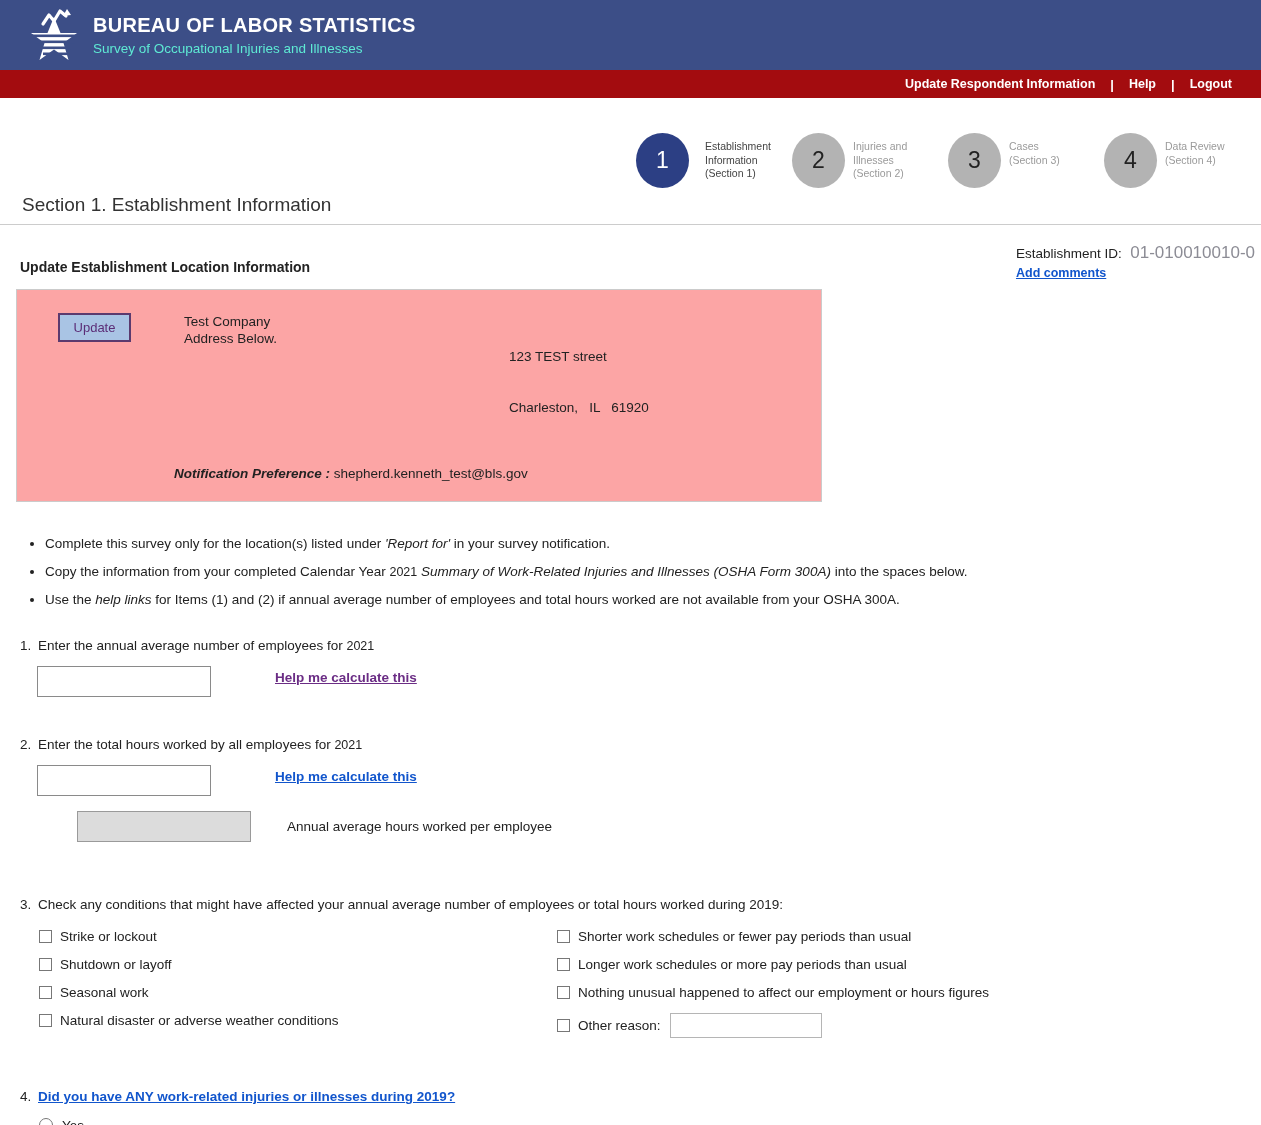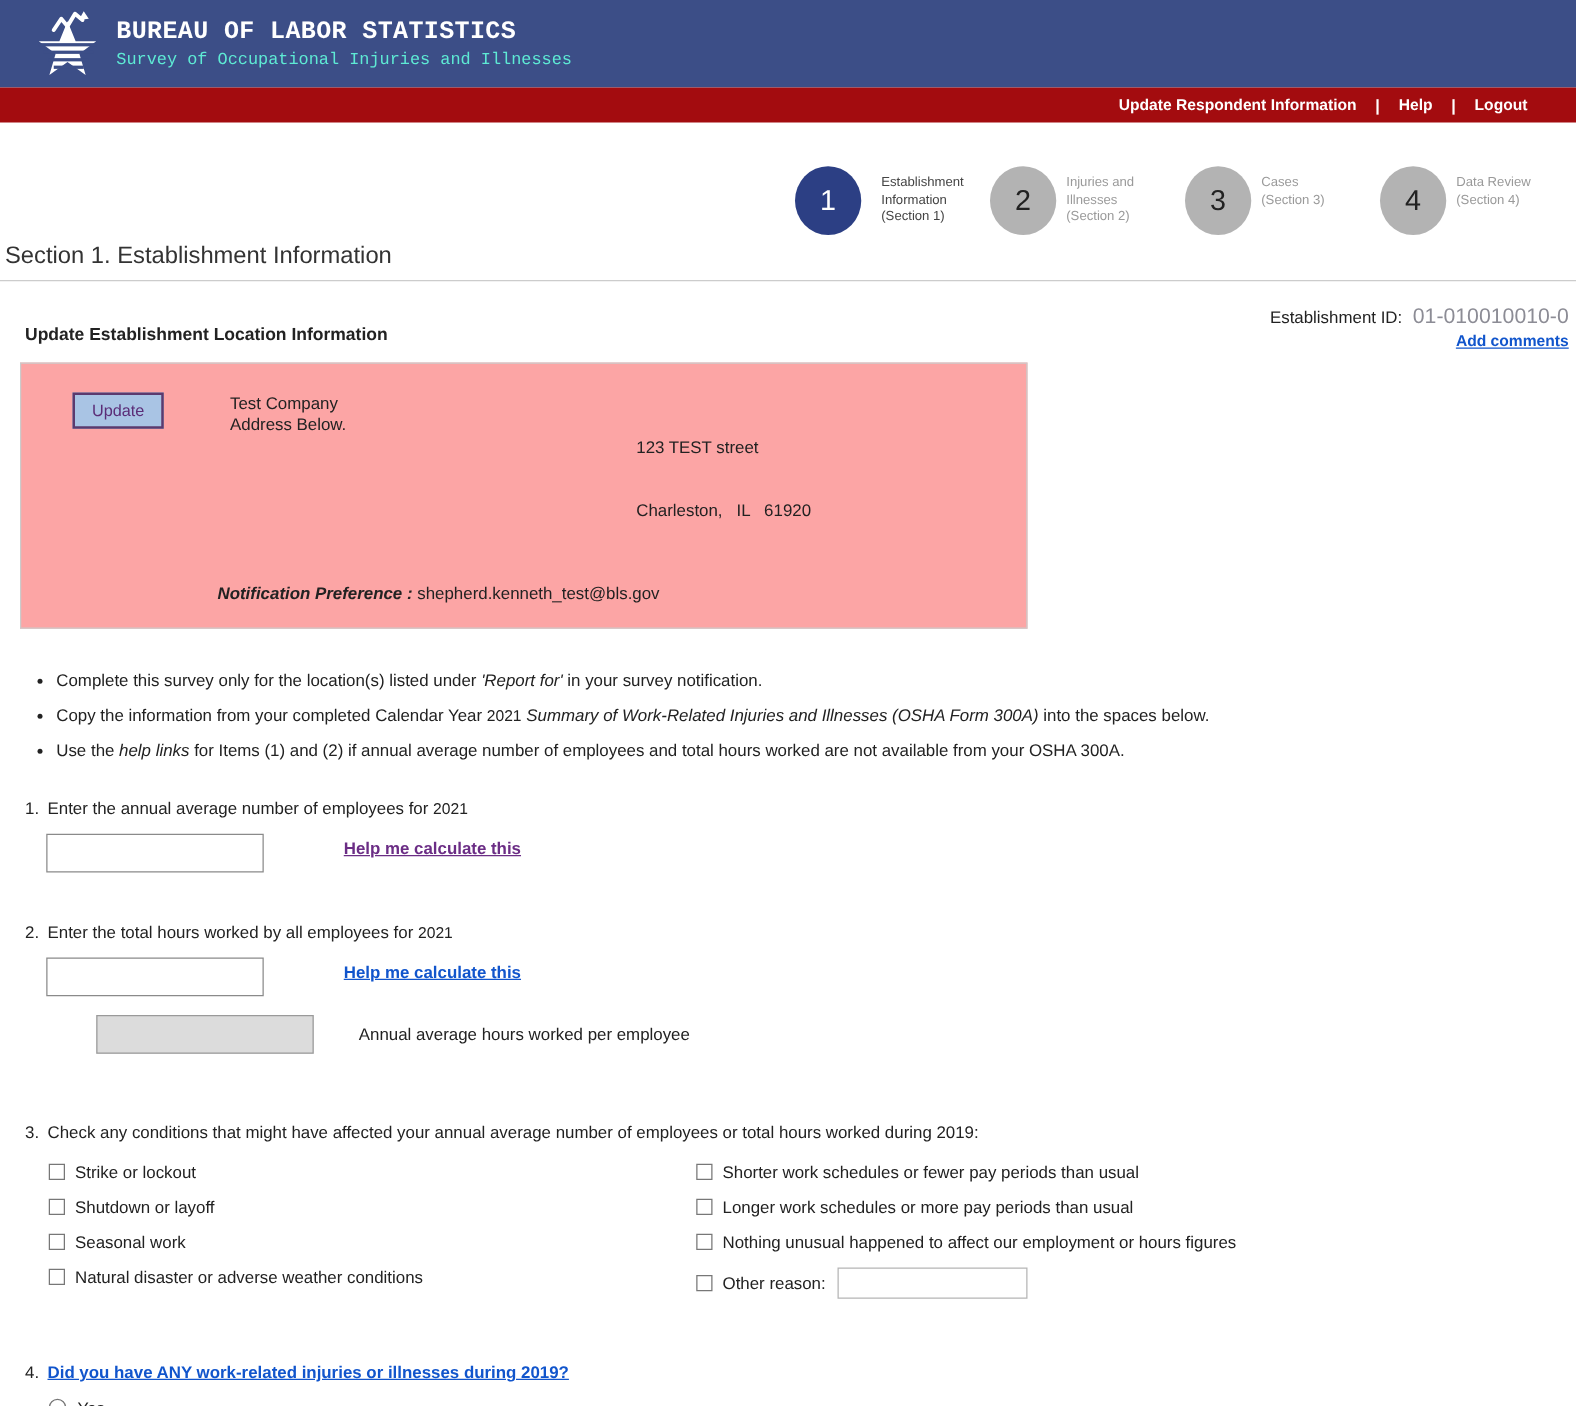--- a/index.html
+++ b/index.html
@@ -2,46 +2,46 @@
 <html><head>
 <meta charset="utf-8">
 <style>
   * { box-sizing: border-box; margin: 0; padding: 0; }
   body {
     width: 1261px; height: 1125px; margin: 0 auto;
     font-family: "Liberation Sans", "DejaVu Sans", sans-serif;
     color: #222; background: #fff; overflow: hidden;
   }
   
-  .header { height: 70px; background: #3C4E87; display: flex; align-items: center; font-family: Liberation Mono, monospace; }
+  .header { height: 70px; background: #3C4E87; display: flex; align-items: center; }
   .logo { margin-left: 27px; width: 54px; height: 56px; flex: 0 0 auto; }
   .header-text { margin-left: 12px; }
   .header-title { color: #fff; font-size: 20px; font-weight: bold; letter-spacing: .3px; }
   .header-subtitle { color: #5eead4; font-size: 13.5px; margin-top: 4px; }
   
-  .navbar { height: 28px; background: #A30C0F; display: flex; justify-content: flex-end; align-items: center; padding-right: 24px; }
+  .navbar { height: 28px; background: #A30C0F; display: flex; justify-content: flex-end; align-items: center; padding-right: 14px; }
   .nav-link { color: #fff; font-size: 12.5px; font-weight: bold; margin: 0 15px; cursor: pointer; text-decoration: none; }
   .nav-sep { color: #fff; font-size: 13px; font-weight: bold; }
   
   .stepper { display: flex; margin: 35px 0 0 636px; }
   .step { display: flex; align-items: flex-start; width: 156px; }
   .step-circle { width: 53px; height: 55px; border-radius: 50%; flex: 0 0 auto;
     display: flex; align-items: center; justify-content: center; font-size: 23px; }
   .step.active .step-circle { background: #2C3F84; color: #fff; }
   .step:not(.active) .step-circle { background: #B3B3B3; color: #222; }
   .step-label { font-size: 10.5px; margin: 7px 0 0 8px; line-height: 1.3; width: 88px; }
   .step.active .step-label { color: #444; margin-left: 16px; }
   .step:not(.active) .step-label { color: #9A9A9A; }
   
-  .section-title-wrap { border-bottom: 1px solid #CCC; margin-top: 4px; padding: 2px 0 8px 4px; }
+  .section-title-wrap { border-bottom: 1px solid #CCC; margin-top: 4px; padding: 2px 0 8px 22px; }
   .section-title { font-size: 19px; font-weight: normal; color: #333; }
   
   .est-row { display: flex; justify-content: space-between; align-items: flex-start; margin-top: 18px; }
   .est-heading { font-size: 14px; font-weight: bold; margin: 16px 0 0 20px; }
-  .est-right { text-align: right; margin-right: 6px; }
+  .est-right { text-align: left; margin-right: 6px; }
   .est-id-label { font-size: 13.5px; color: #222; }
   .est-id-value { font-size: 17px; color: #8C8C95; margin-left: 4px; }
   .add-comments { display: inline-block; margin-top: 3px; font-size: 12.5px; font-weight: bold; color: #1155CC; text-decoration: underline; cursor: pointer; }
   
   .info-box { margin: 8px 0 0 16px; width: 806px; background: #fca5a5; border: 1px solid #CBCBCB; padding: 23px 0 20px 41px; }
   .info-row { display: flex; align-items: flex-start; }
   .update-btn { width: 73px; height: 29px; background: #A9C4E4; border: 2px solid #5B3A6E; color: #5B2D77; font-size: 13px; font-family: inherit; cursor: pointer; }
   .info-col1 { margin-left: 53px; width: 325px; font-size: 13.5px; line-height: 1.28; }
   .info-col2 { font-size: 13.5px; line-height: 1.28; white-space: pre; }
   .notif-line { margin: 15px 0 0 116px; font-size: 13.5px; }

